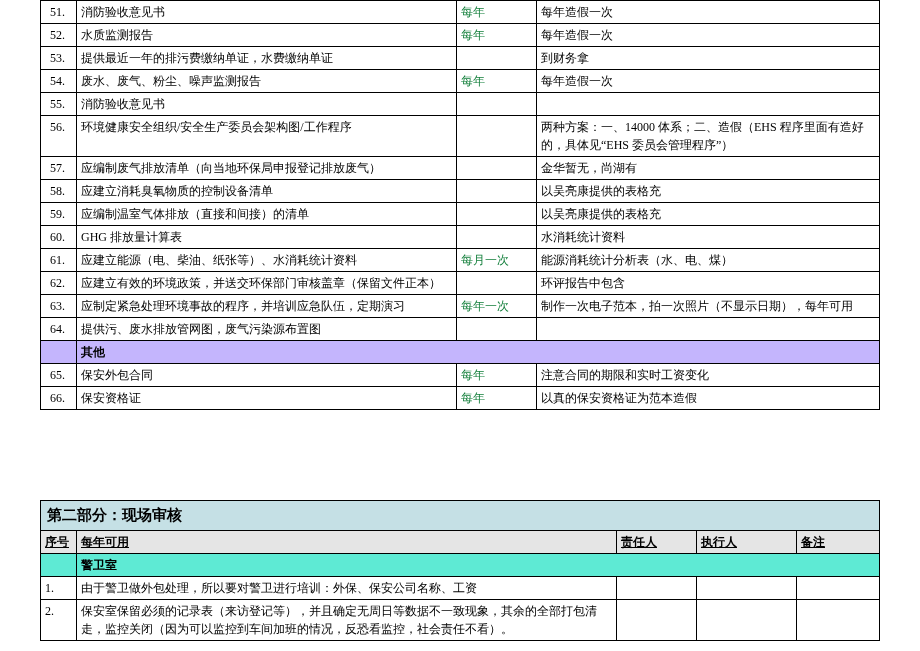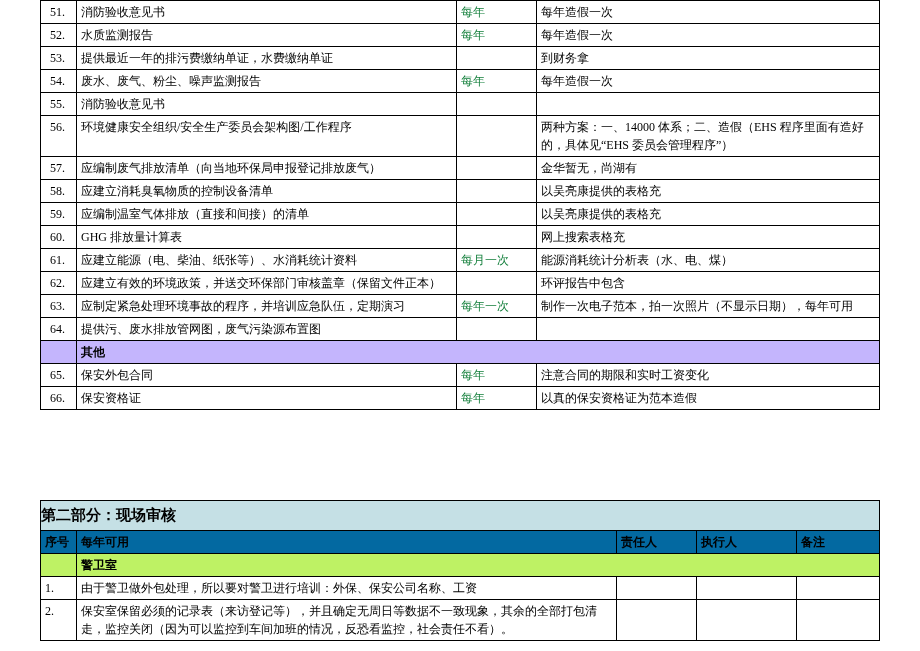--- a/index.html
+++ b/index.html
@@ -37,33 +37,34 @@
   .section-row td {
     background: #c4b5fd;
     font-weight: bold;
   }
   .spacer { height: 90px; }
   .part2-header {
     background: #c5e0e5;
     font-weight: bold;
     font-family: "SimHei", "黑体", sans-serif;
     font-size: 15px;
-    padding: 3px 0;
+    padding: 3px 6px;
   }
   .p2-col1 { width: 36px; }
   .p2-col2 { width: 540px; }
   .p2-col3 { width: 80px; }
   .p2-col4 { width: 100px; }
   .p2-col5 { width: auto; }
   .p2-head td {
-    background: #0369a1;
-    font-weight: bold;
+    background: #e5e5e5;
+    font-weight: bold;
+    text-decoration: underline;
   }
   .p2-section td {
-    background: #bef264;
+    background: #5eead4;
     font-weight: bold;
   }
 </style>
 </head>
 <body>
 
 <div class="page">
 
 <table>
   <colgroup>
@@ -124,21 +125,21 @@
         <tr>
           <td class="num-col">59.</td>
           <td>应编制温室气体排放（直接和间接）的清单</td>
           <td></td>
           <td>以吴亮康提供的表格充</td>
         </tr>
         <tr>
           <td class="num-col">60.</td>
           <td>GHG 排放量计算表</td>
           <td></td>
-          <td>网上搜索表格充</td>
+          <td>水消耗统计资料</td>
         </tr>
         <tr>
           <td class="num-col">61.</td>
           <td>应建立能源（电、柴油、纸张等）、水消耗统计资料</td>
           <td class="blue">每月一次</td>
           <td>能源消耗统计分析表（水、电、煤）</td>
         </tr>
         <tr>
           <td class="num-col">62.</td>
           <td>应建立有效的环境政策，并送交环保部门审核盖章（保留文件正本）</td>

